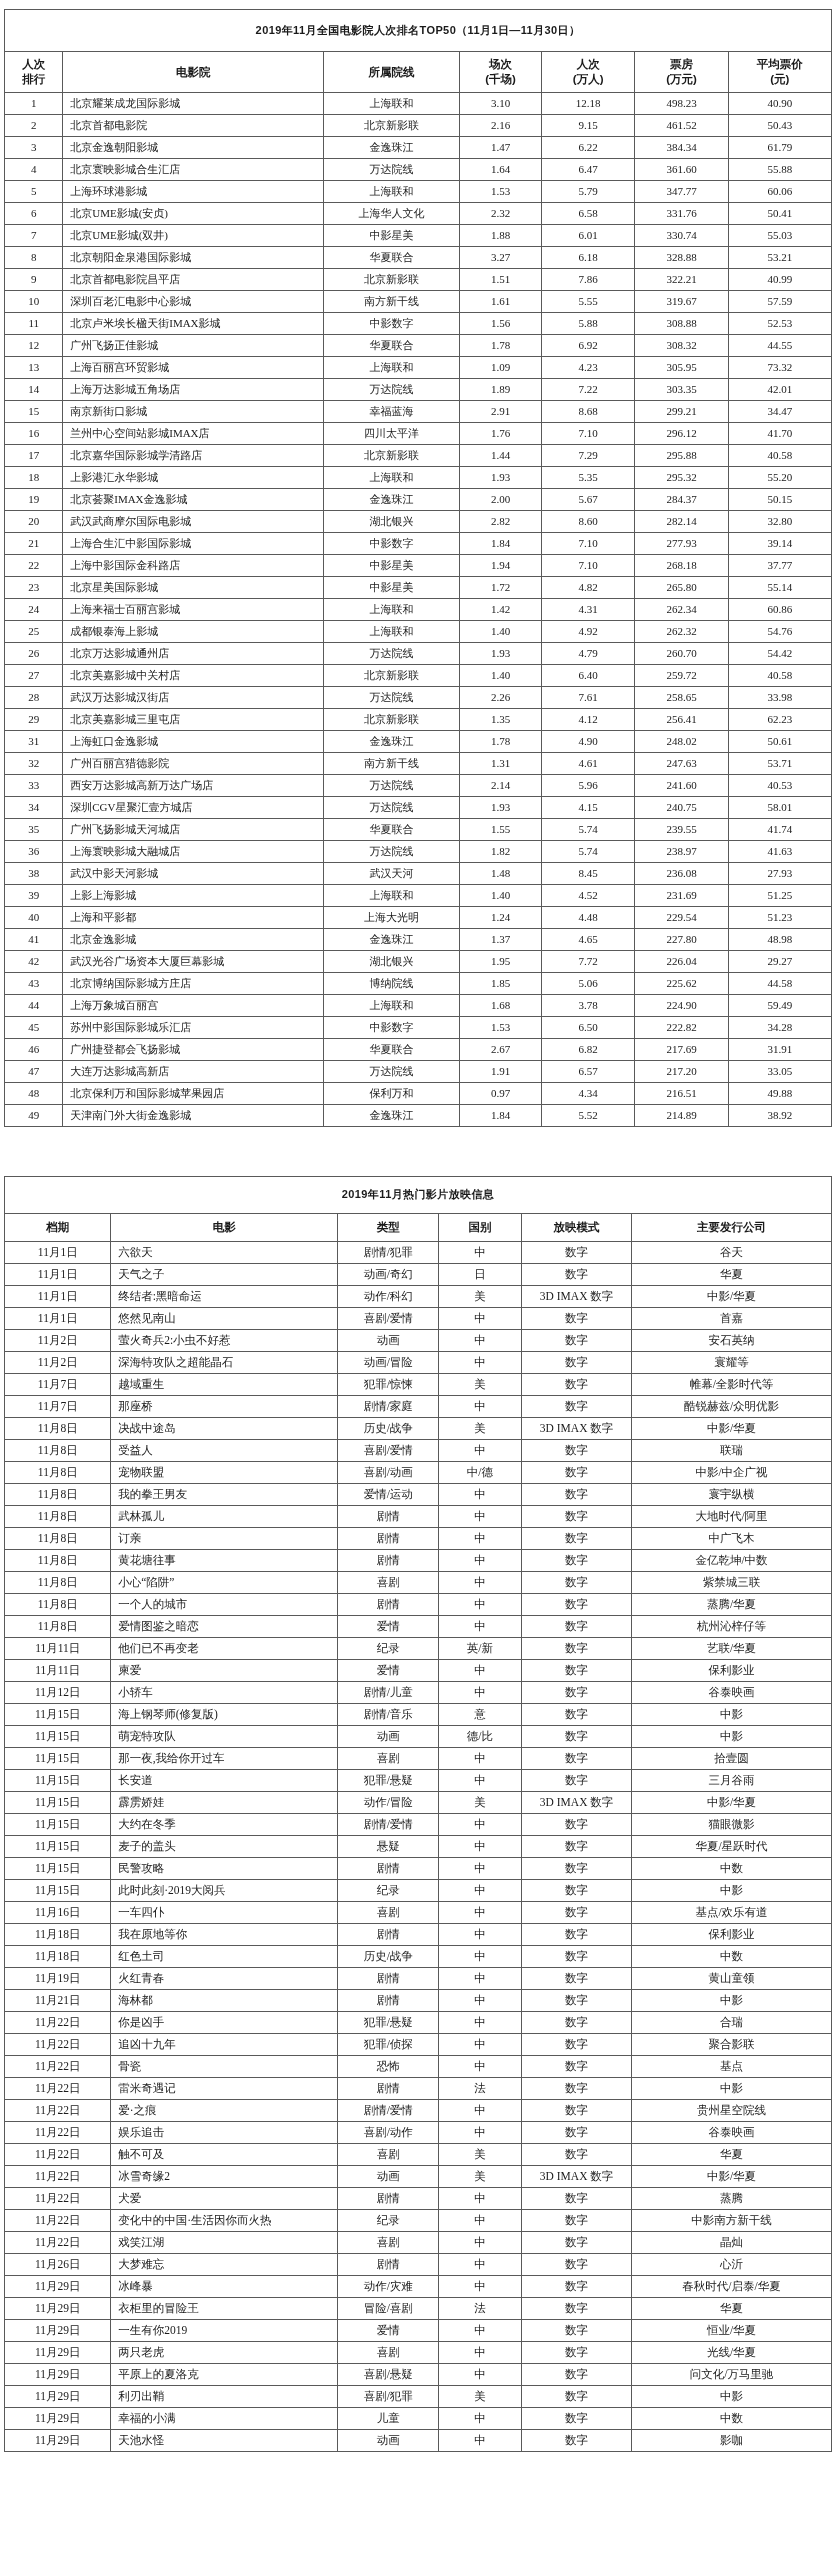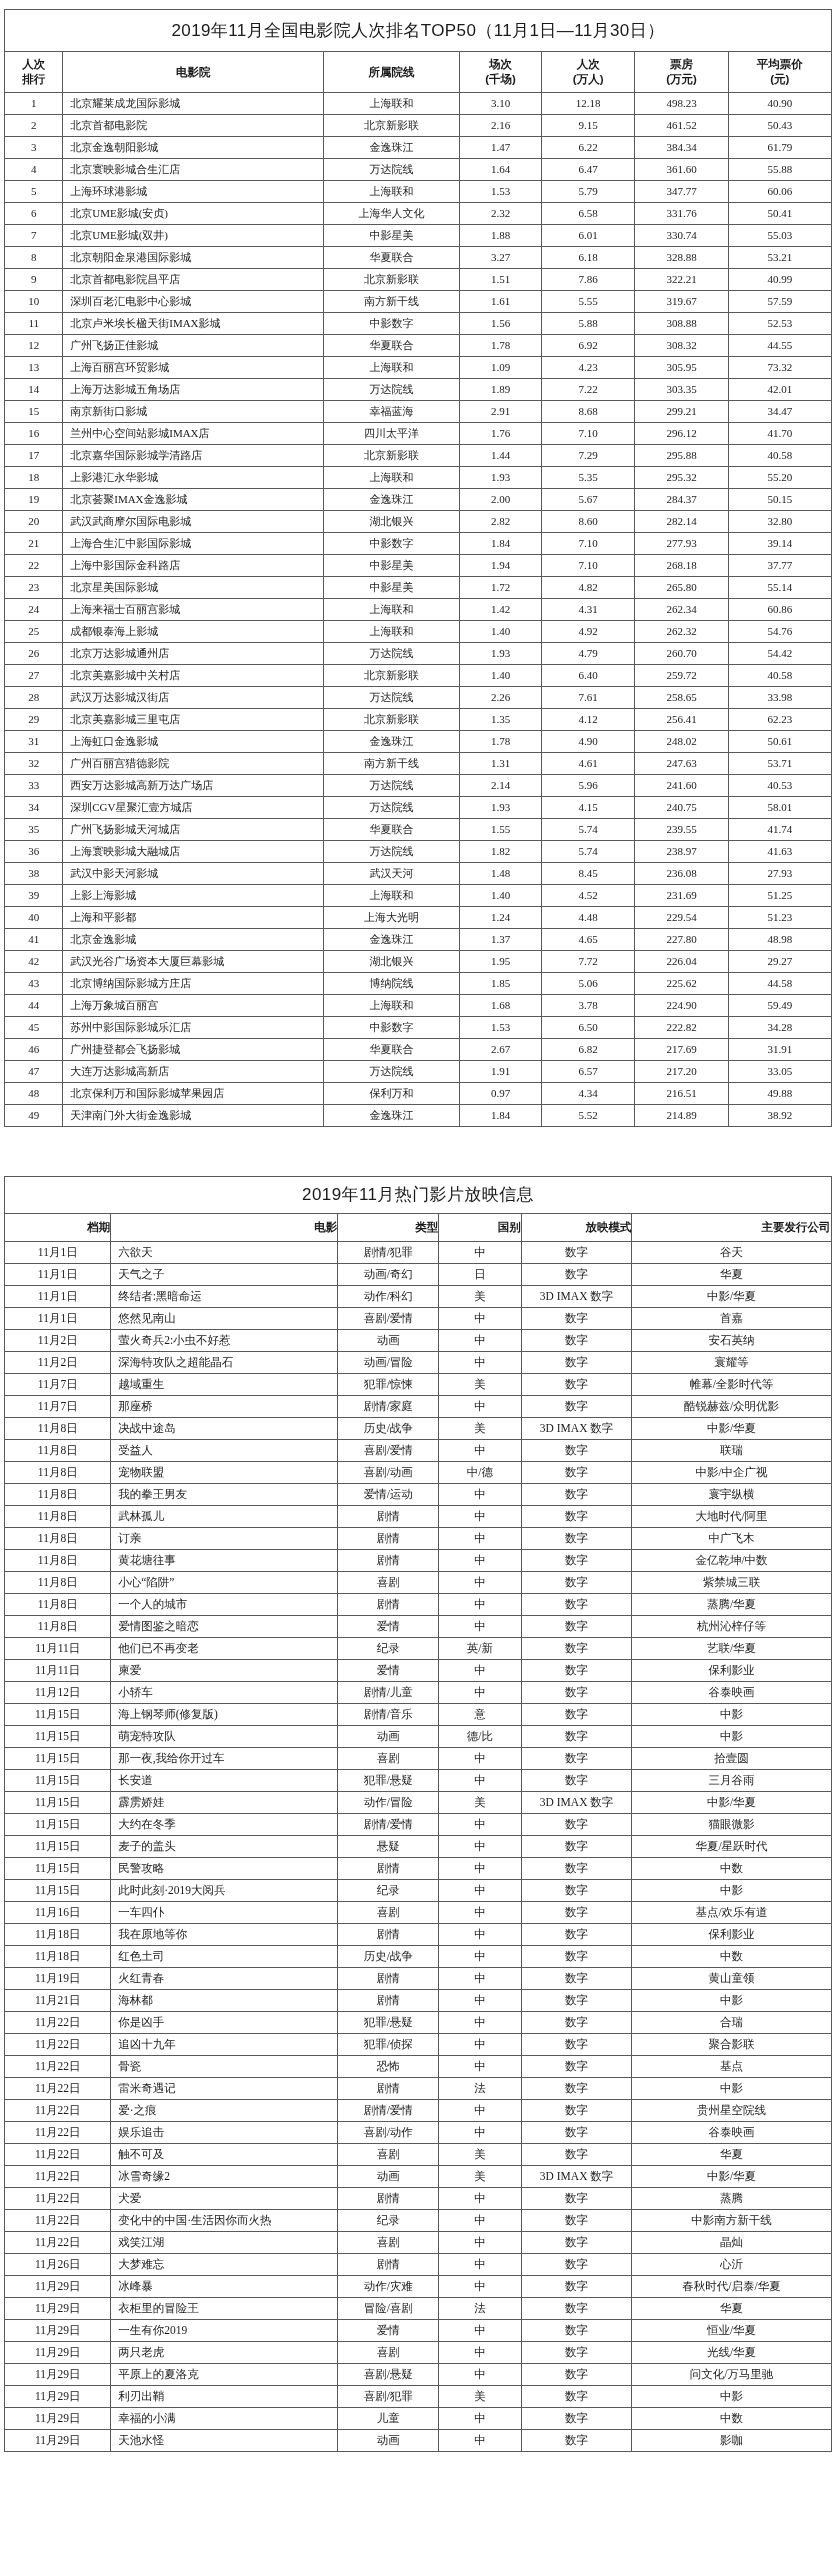--- a/index.html
+++ b/index.html
@@ -18,35 +18,35 @@
   th, td {
     border: 0.9px solid #595959;
     text-align: center;
     vertical-align: middle;
     overflow: hidden;
     white-space: nowrap;
   }
   .title-cell {
     height: 42px;
     font-family: "Liberation Sans", "DejaVu Sans", sans-serif;
-    font-weight: normal;
-    font-size: 17px;
+    font-weight: bold;
+    font-size: 11px;
     letter-spacing: 0.4px;
   }
   th.colhead {
     height: 41px;
     font-family: "Liberation Sans", "DejaVu Sans", sans-serif;
     font-weight: bold;
     font-size: 11.5px;
     white-space: pre-line;
     line-height: 1.25;
   }
   #ranking-table td { height: 22px; font-size: 11px; }
   #films-table .title-cell { height: 37px; }
-  #films-table th.colhead { height: 28px; text-align: right; }
+  #films-table th.colhead { height: 28px; }
   #films-table td { height: 22px; font-size: 11.5px; }
   td.left { text-align: left; padding-left: 7px; }
   .gap { height: 49px; }
 </style>
 </head>
 <body>
 
 <div class="sheet">
 
   <table id="ranking-table">

